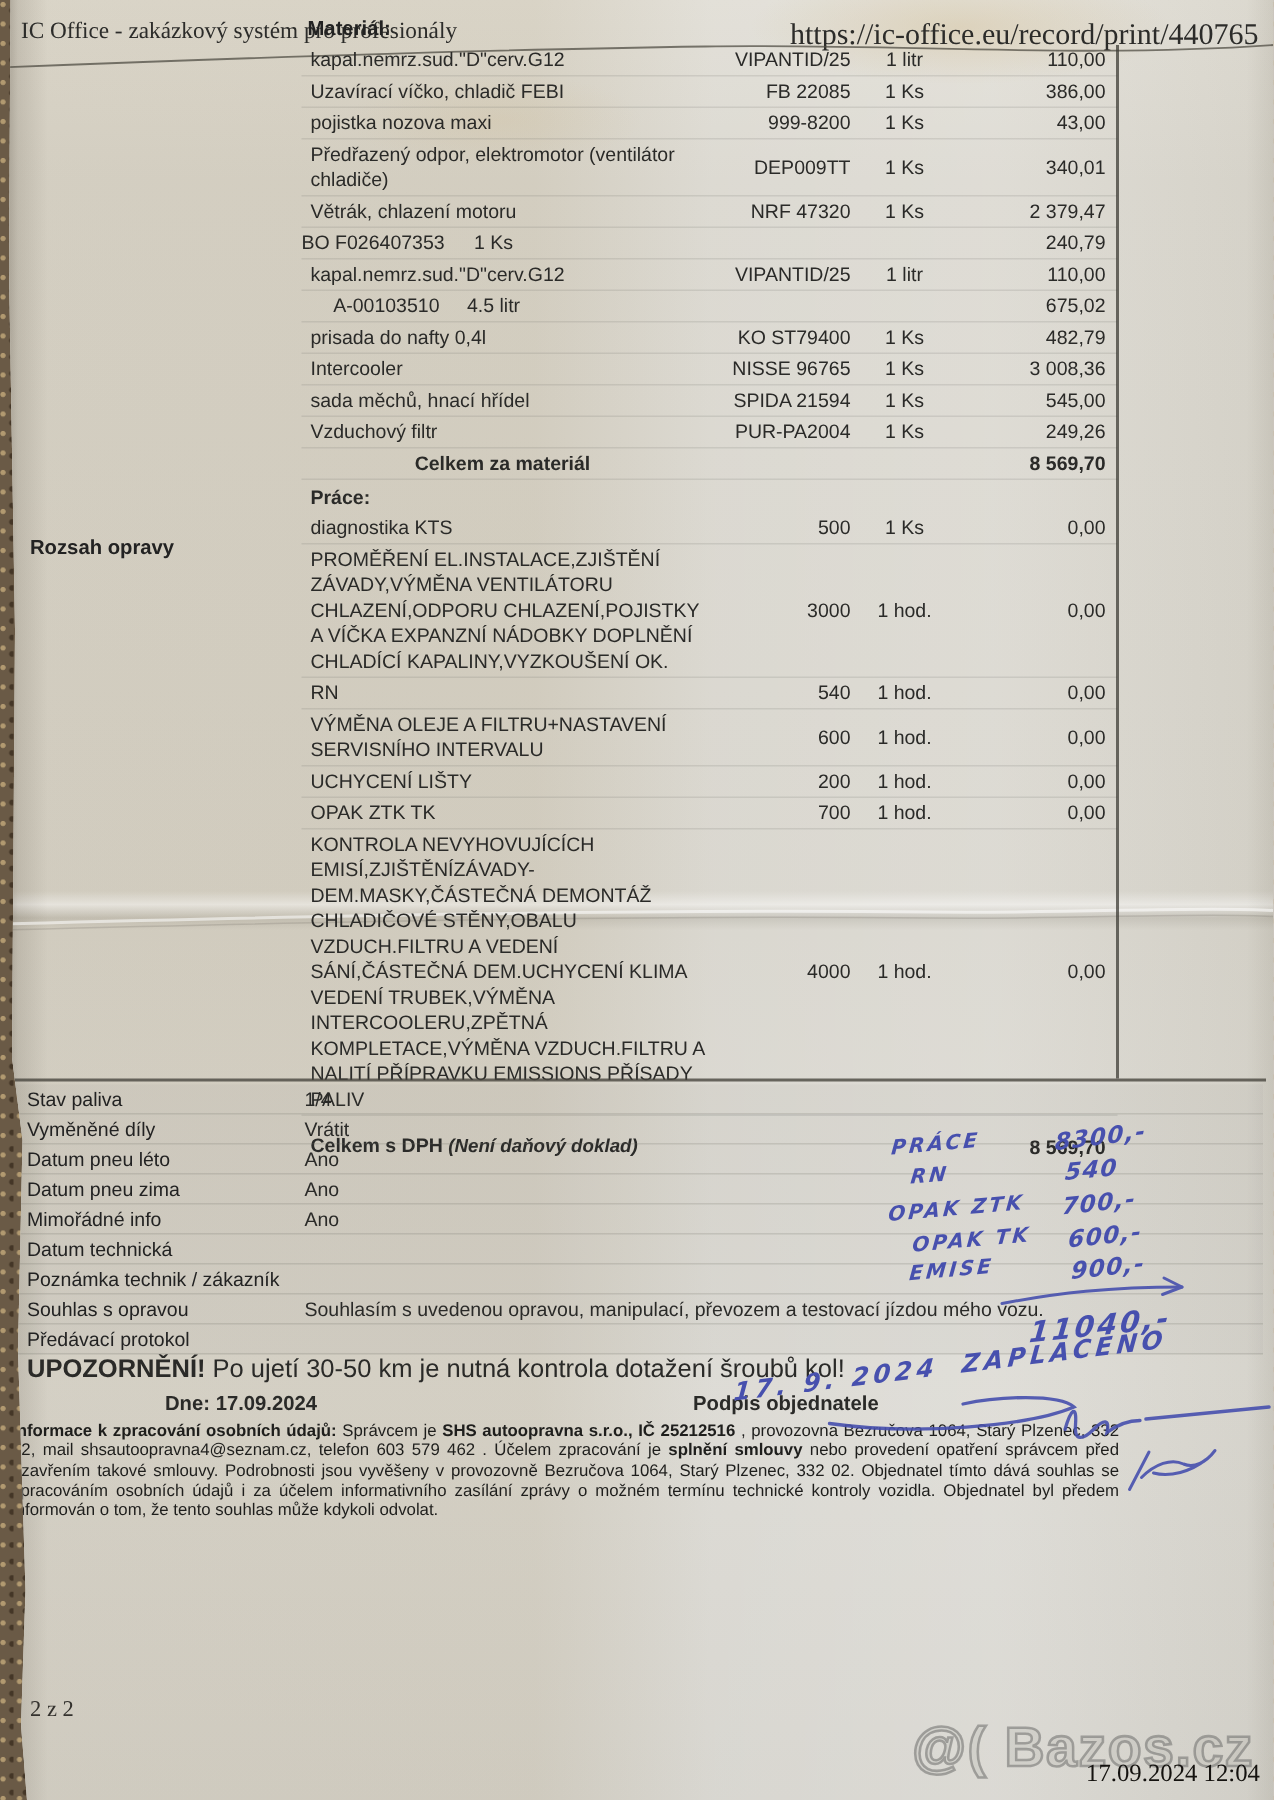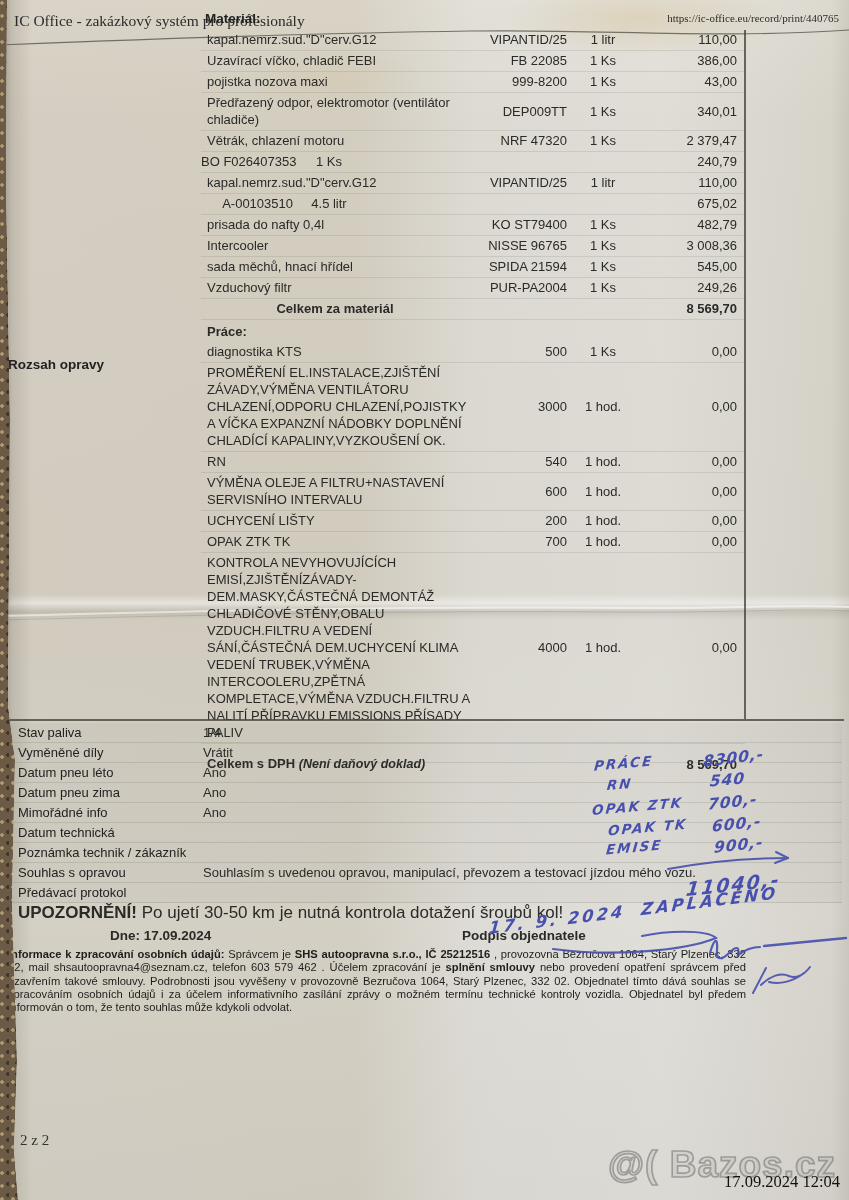--- a/index.html
+++ b/index.html
@@ -24,23 +24,23 @@
       linear-gradient(180deg,#dedbd2 0%,#d7d4cb 10%,#d4d1c8 52%,#d8d6cf 76%,#d2d0c9 100%);
     background-color:#d6d3ca;
   }
   .edge-shade{position:absolute;left:0;top:0;width:36px;height:100%;
     background:linear-gradient(90deg, rgba(55,45,32,0.38), rgba(55,45,32,0.12) 12px, transparent 32px);}
   .right-shade{position:absolute;right:0;top:0;width:20px;height:100%;
     background:linear-gradient(270deg, rgba(95,88,70,0.10), transparent 18px);}
   svg.overlay{position:absolute;left:0;top:0;pointer-events:none;}
 
   .ph-title{position:absolute;left:14px;top:12px;font-family:"Liberation Serif",serif;font-size:15.5px;color:#2c2c2a;}
-  .ph-url{position:absolute;right:10px;top:12px;font-family:"Liberation Serif",serif;font-size:11px;color:#2c2c2a;}
+  .ph-url{position:absolute;right:10px;top:12px;font-family:"Liberation Serif",serif;font-size:20px;color:#2c2c2a;}
   .material-label{position:absolute;left:205px;top:11px;font-size:13.5px;font-weight:bold;color:#222;}
-  .rozsah-label{position:absolute;left:8px;top:357px;font-size:13.5px;font-weight:bold;color:#222;}
+  .rozsah-label{position:absolute;left:20px;top:357px;font-size:13.5px;font-weight:bold;color:#222;}
 
   .mat-table{position:absolute;left:201px;top:30px;width:544px;font-size:13px;line-height:17px;}
   .trow{display:flex;align-items:center;padding:1px 0 2px;border-bottom:1px solid rgba(105,105,98,0.16);}
   .c-name{width:268px;padding-left:6px;overflow-wrap:break-word;}
   .c-code{width:92px;text-align:right;white-space:nowrap;}
   .c-qty{width:72px;text-align:center;white-space:nowrap;}
   .c-price{flex:1;text-align:right;padding-right:8px;white-space:nowrap;}
   .total-row .c-span{flex:1;text-align:center;font-weight:bold;}
   .bold{font-weight:bold;}
   .sec-label{font-weight:bold;padding:3px 0 2px 6px;}

